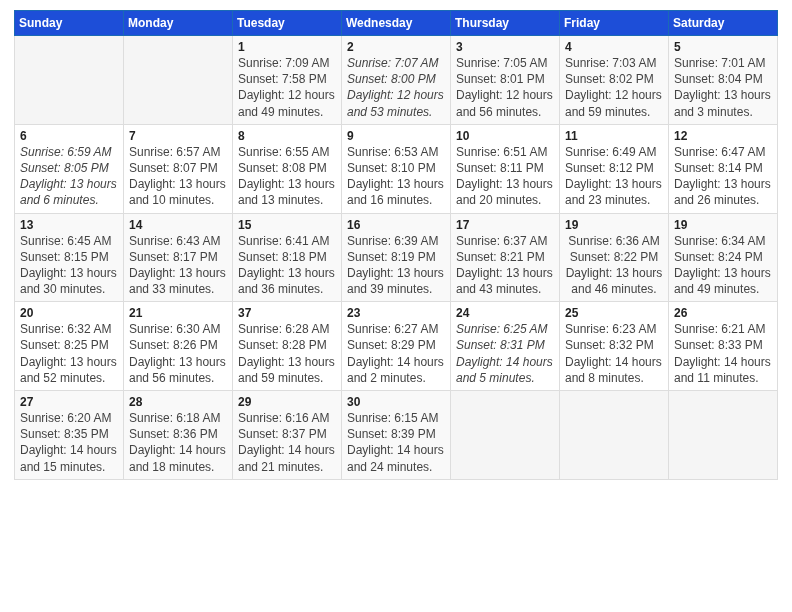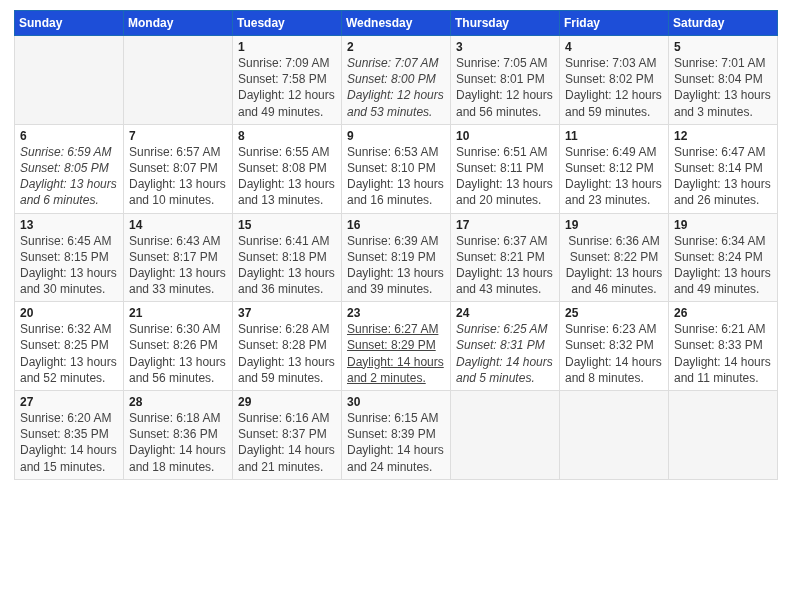--- a/index.html
+++ b/index.html
@@ -275,21 +275,21 @@
           </td>
           <td>
             <span class="day-num">37</span>
             <div class="day-info" style="white-space: pre-line;">Sunrise: 6:28 AM
 Sunset: 8:28 PM
 Daylight: 13 hours
 and 59 minutes.</div>
           </td>
           <td>
             <span class="day-num">23</span>
-            <div class="day-info" style="white-space: pre-line; text-decoration: underline;">Sunrise: 6:27 AM
+            <div class="day-info" style="white-space: pre-line;">Sunrise: 6:27 AM
 Sunset: 8:29 PM
 Daylight: 14 hours
 and 2 minutes.</div>
           </td>
           <td>
             <span class="day-num">24</span>
             <div class="day-info" style="white-space: pre-line; font-style: italic;">Sunrise: 6:25 AM
 Sunset: 8:31 PM
 Daylight: 14 hours
 and 5 minutes.</div>

